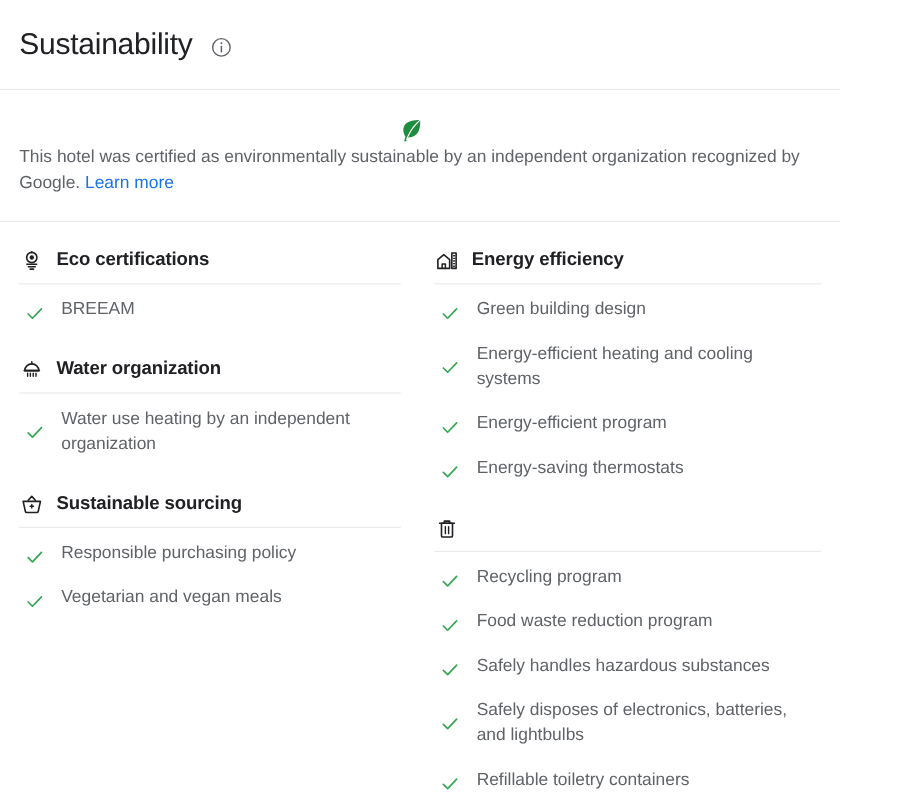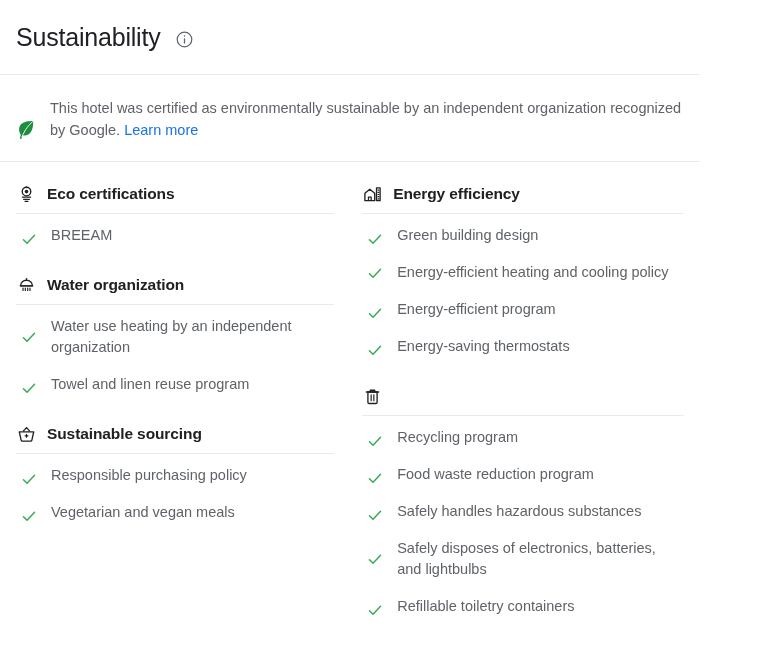--- a/index.html
+++ b/index.html
@@ -43,23 +43,24 @@
     justify-content: center;
     cursor: pointer;
     position: relative;
     top: 2px;
   }
   .info-btn svg { display: block; }
 
   
   .cert-banner {
     display: flex;
-    align-items: flex-end;
+    align-items: center;
     padding: 22px 16px 20px 16px;
     border-bottom: 1px solid #e8eaed;
+    flex-direction: column;
   }
   .leaf-wrap {
     flex: 0 0 auto;
     width: 22px;
     margin-right: 12px;
     padding-top: 1px;
   }
   .leaf-wrap svg { display: block; }
   .cert-text {
     font-size: 14.5px;
@@ -110,21 +111,21 @@
     line-height: 20px;
   }
 
   .feature-list {
     list-style: none;
     margin: 0;
     padding: 0;
   }
   .feature-item {
     display: flex;
-    align-items: flex-end;
+    align-items: center;
     padding: 11px 0 5px 0;
   }
   .feature-item.two-line { align-items: center; }
   .check-icon {
     flex: 0 0 auto;
     width: 18px; height: 18px;
     margin-right: 13px;
     margin-left: 4px;
     position: relative;
     top: 2px;
@@ -207,28 +208,20 @@
           </div>
           <ul class="feature-list">
             <li class="feature-item two-line">
               <span class="check-icon">
                 <svg width="18" height="18" viewBox="0 0 24 24" fill="none">
                   <path d="M4.6 12.9 9.4 17.6 19.4 7.1" stroke="#34a853" stroke-width="1.9" stroke-linecap="round" stroke-linejoin="round"></path>
                 </svg>
               </span>
               <span class="feature-label">Water use heating by an independent organization</span>
             </li>
-            <li class="feature-item">
-              <span class="check-icon">
-                <svg width="18" height="18" viewBox="0 0 24 24" fill="none">
-                  <path d="M4.6 12.9 9.4 17.6 19.4 7.1" stroke="#34a853" stroke-width="1.9" stroke-linecap="round" stroke-linejoin="round"></path>
-                </svg>
-              </span>
-              <span class="feature-label">Towel and linen reuse program</span>
-            </li>
           </ul>
         </div>
         <div class="section">
           <div class="section-head">
             <span class="section-icon">
               <svg width="19" height="19" viewBox="0 0 24 24" fill="none">
                 <path d="M8.2 7.4 12 3.3l3.8 4.1" stroke="#202124" stroke-width="1.7" stroke-linecap="round" stroke-linejoin="round"></path>
                 <path d="M2.9 8.6h18.2l-2.3 10.4a1.6 1.6 0 0 1-1.6 1.3H6.8a1.6 1.6 0 0 1-1.6-1.3z" stroke="#202124" stroke-width="1.7" stroke-linejoin="round"></path>
                 <path d="M12 11.9v3.6M10.2 13.7h3.6" stroke="#202124" stroke-width="1.5" stroke-linecap="round"></path>
               </svg>
@@ -276,21 +269,21 @@
                 </svg>
               </span>
               <span class="feature-label">Green building design</span>
             </li>
             <li class="feature-item two-line">
               <span class="check-icon">
                 <svg width="18" height="18" viewBox="0 0 24 24" fill="none">
                   <path d="M4.6 12.9 9.4 17.6 19.4 7.1" stroke="#34a853" stroke-width="1.9" stroke-linecap="round" stroke-linejoin="round"></path>
                 </svg>
               </span>
-              <span class="feature-label">Energy-efficient heating and cooling policy</span>
+              <span class="feature-label">Energy-efficient heating and cooling systems</span>
             </li>
             <li class="feature-item">
               <span class="check-icon">
                 <svg width="18" height="18" viewBox="0 0 24 24" fill="none">
                   <path d="M4.6 12.9 9.4 17.6 19.4 7.1" stroke="#34a853" stroke-width="1.9" stroke-linecap="round" stroke-linejoin="round"></path>
                 </svg>
               </span>
               <span class="feature-label">Energy-efficient program</span>
             </li>
             <li class="feature-item">

